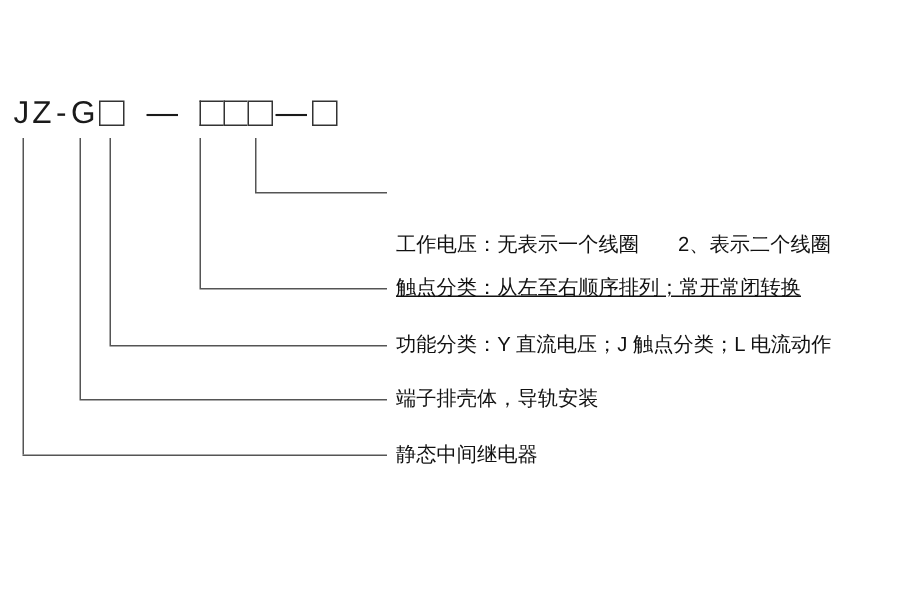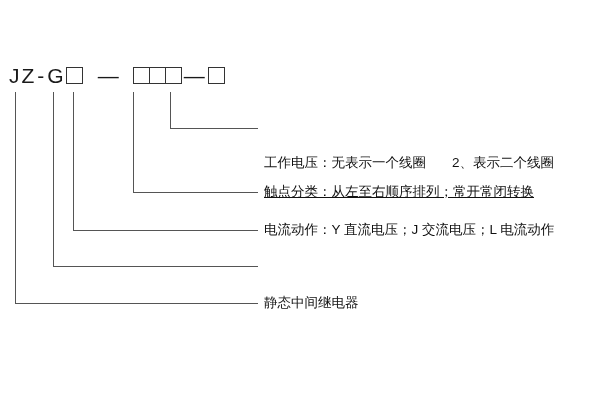--- a/index.html
+++ b/index.html
@@ -132,18 +132,19 @@
   <div class="vline" style="left:15px; top:92px; height:211px;"></div>
   <div class="hline" style="left:15px; top:303px; width:243px;"></div>
 
   <div class="label" style="left:264px; top:119px;margin-top:35px;">
     <span class="seg">工作电压：无表示一个线圈</span><span class="spacer"></span><span class="seg">2、表示二个线圈</span>
   </div>
 
 
   <div class="label" style="left:264px; top:183px;text-decoration:underline;">触点分类：从左至右顺序排列；常开常闭转换</div>
 
-  <div class="label" style="left:264px; top:221px;">电流动作：Y 直流电压；J 交流电压；L 电流动作</div>
+  <div class="label" style="left:264px; top:221px;">功能分类：Y 直流电压；J 触点分类；L 电流动作</div>
 
+  <div class="label" style="left:264px; top:257px;">端子排壳体，导轨安装</div>
 
   <div class="label" style="left:264px; top:294px;">静态中间继电器</div>
 
 </div>
 
 </body></html>

